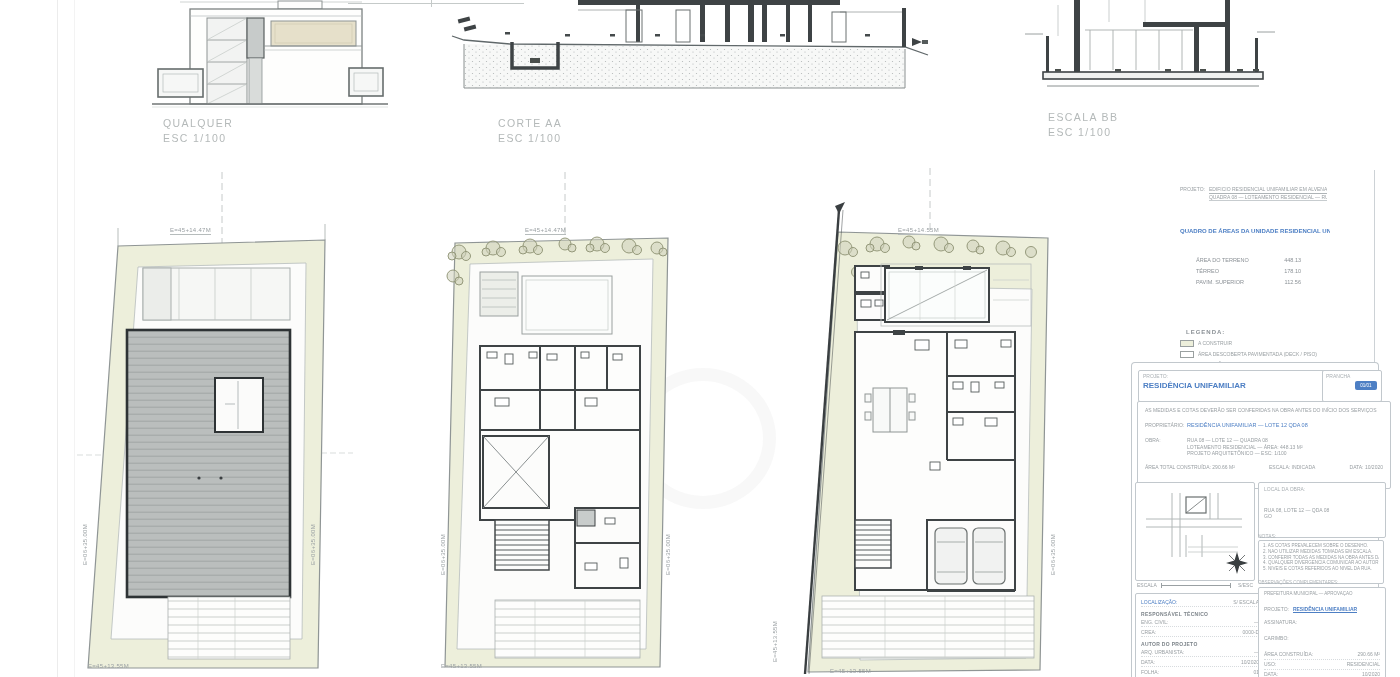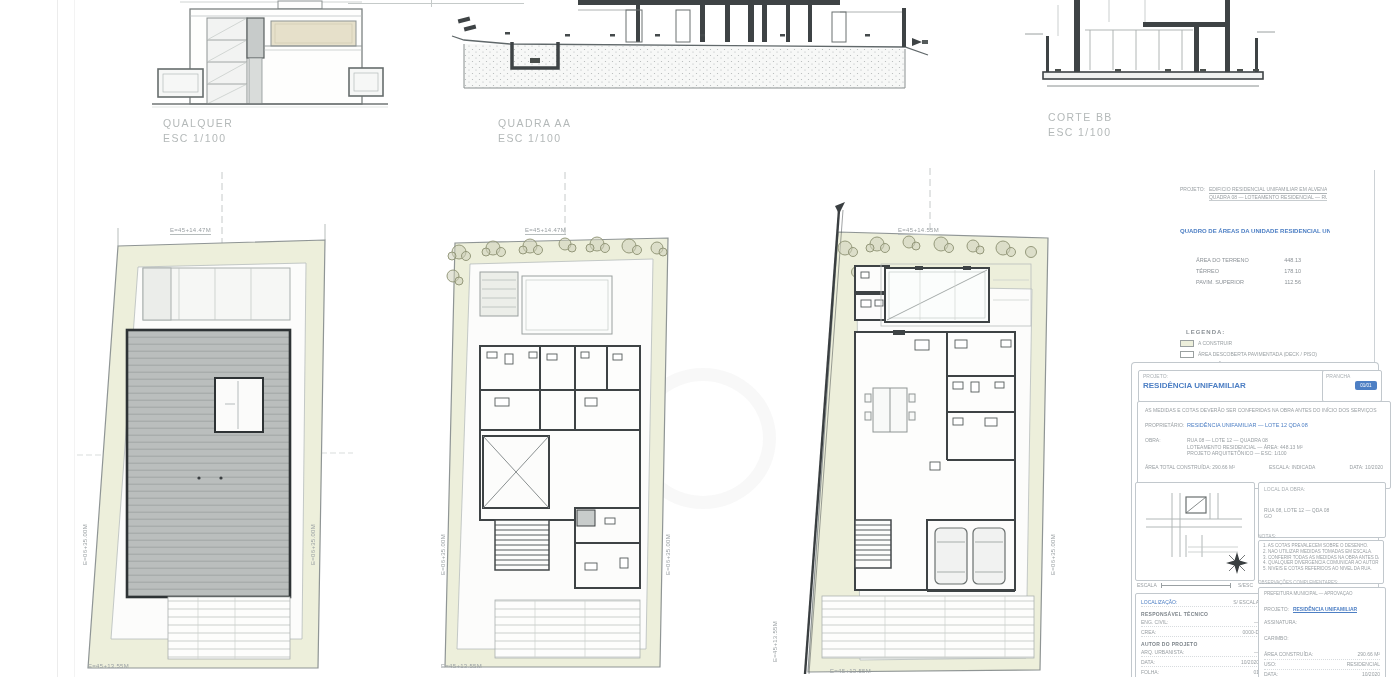--- a/index.html
+++ b/index.html
@@ -114,21 +114,21 @@
     <path d="M62,42 V68 H108 V42" fill="none" stroke="#3e4345" stroke-width="3.5"></path>
     <rect x="80" y="58" width="10" height="5" fill="#4a4f4c"></rect>
     <g fill="#3e4345">
       <rect x="8" y="18" width="12" height="4" transform="rotate(-14 14 20)"></rect>
       <rect x="14" y="26" width="12" height="4" transform="rotate(-14 20 28)"></rect>
     </g>
     <polygon points="462,38 472,42 462,46" fill="#3e4345"></polygon>
     <rect x="472" y="40" width="6" height="4" fill="#555b5b"></rect>
   </svg>
   <div class="abs cap" style="left:498px;top:116px;">
-    <div>QUADRA  AA</div>
+    <div>CORTE  AA</div>
     <div>ESC   1/100</div>
   </div>
 
   <svg class="abs" style="left:1025px;top:0;" width="250" height="145" viewBox="0 0 250 145">
     <line x1="0" y1="34" x2="18" y2="34" stroke="#9aa0a0"></line>
     <line x1="232" y1="32" x2="250" y2="32" stroke="#9aa0a0"></line>
     <rect x="21" y="36" width="3" height="36" fill="#3e4345"></rect>
     <rect x="230" y="38" width="3" height="34" fill="#3e4345"></rect>
     <rect x="49" y="0" width="6" height="72" fill="#3e4345"></rect>
     <rect x="200" y="0" width="5" height="72" fill="#3e4345"></rect>
@@ -152,21 +152,21 @@
     </g>
     <rect x="18" y="72" width="220" height="7" fill="#f0f1f0" stroke="#3e4345" stroke-width="1.6"></rect>
     <line x1="22" y1="86" x2="234" y2="86" stroke="#8a9090"></line>
     <g stroke="#b4baba" stroke-width="0.7">
       <line x1="84" y1="0" x2="84" y2="22"></line>
         <line x1="120" y1="0" x2="120" y2="22"></line>
       <line x1="33" y1="5" x2="33" y2="36"></line>
     </g>
   </svg>
   <div class="abs cap" style="left:1048px;top:110px;">
-    <div>CORTE  BB</div>
+    <div>ESCALA  BB</div>
     <div>ESC  1/100</div>
   </div>
 
   <svg class="abs" style="left:75px;top:168px;" width="280" height="509" viewBox="0 0 280 509">
     <defs>
       <pattern id="roofst" width="4" height="7" patternUnits="userSpaceOnUse">
         <rect width="4" height="7" fill="#babebd"></rect>
         <line x1="0" y1="1.2" x2="4" y2="1.2" stroke="#a0a5a4" stroke-width="1"></line>
       </pattern>
       <pattern id="dr1" width="6" height="8" patternUnits="userSpaceOnUse">

